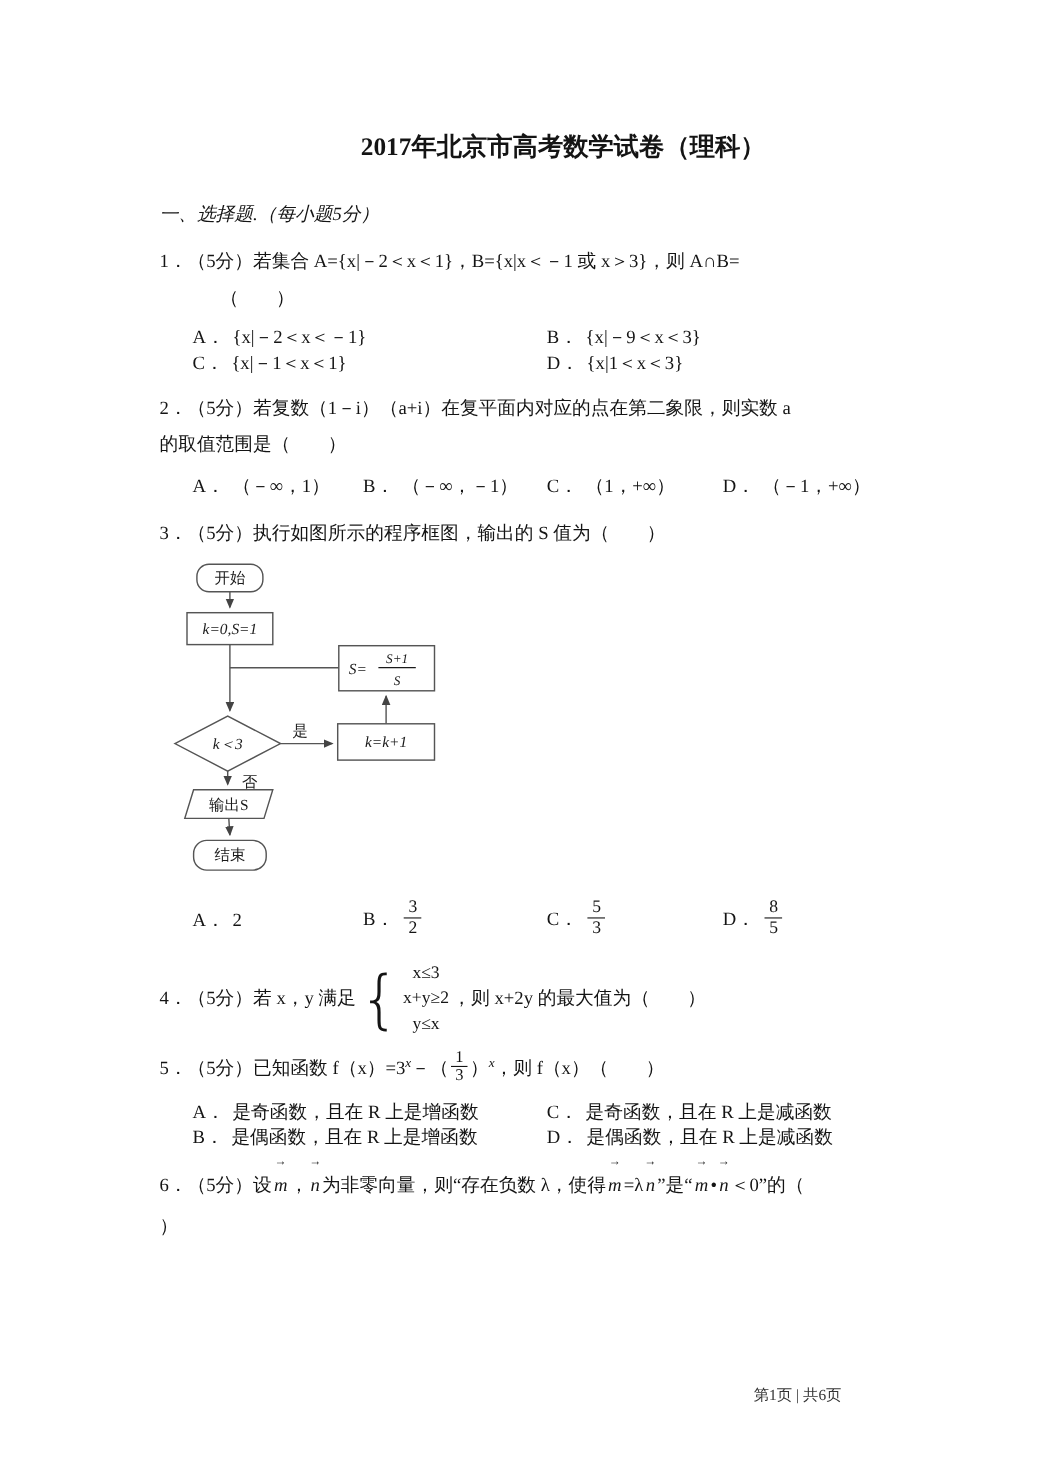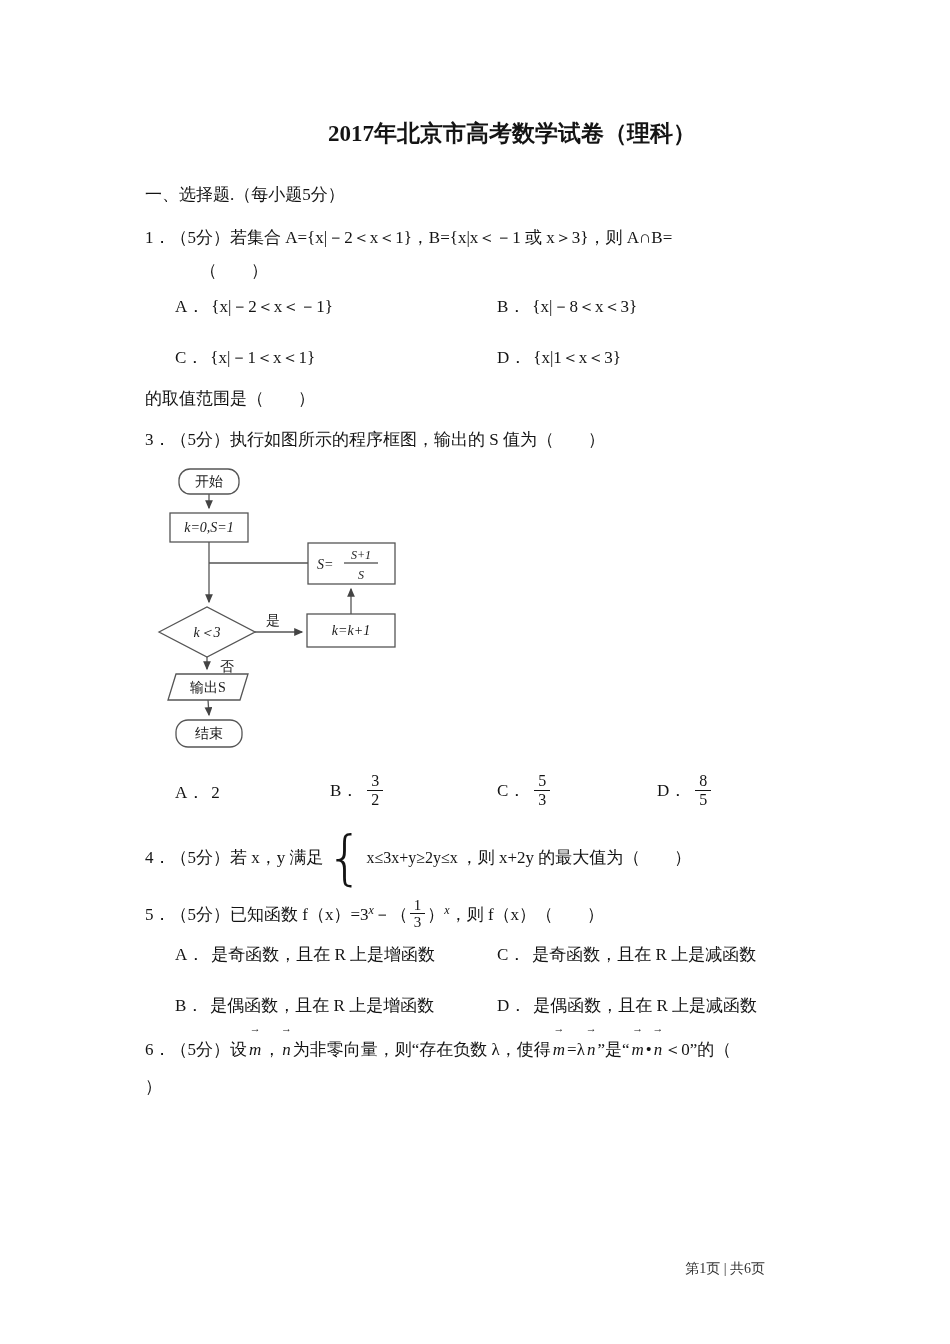--- a/index.html
+++ b/index.html
@@ -13,28 +13,28 @@
     font-family:"Liberation Serif","DejaVu Serif",serif;
     font-size:17px;
     overflow:hidden;
   }
   .title{
     text-align:center;
     font-size:23px;
     font-weight:bold;
     margin:0 0 34px 0;
   }
-  .section{margin:0 0 16px 0;}
+  .section{margin:0 0 16px 0;font-style:italic;}
   .question{margin:0 0 10px 0;}
   .qline{line-height:1.85;margin:2px 0;}
   .indent{margin-left:55px;}
   .opts2{
     display:grid;
     grid-template-columns:322px auto;
-    row-gap:28px;
+    row-gap:0;
     margin:8px 0 14px 30px;
   }
   .opts4{
     display:grid;
     grid-template-columns:155px 167px 160px auto;
     align-items:center;
     margin:10px 0 16px 30px;
   }
   .opt{white-space:nowrap;}
   .opt .lbl{margin-right:7px;}
@@ -48,21 +48,21 @@
   }
   .frac .num{display:block;border-bottom:1.4px solid #141414;padding:0 4px;}
   .frac .den{display:block;}
   .frac.small{font-size:15px;}
   .qflex{display:flex;align-items:center;flex-wrap:nowrap;}
   .system{display:inline-flex;align-items:center;margin:0 3px;}
   .brace{
     font-family:"DejaVu Sans",sans-serif;
     font-size:58px;font-weight:300;line-height:1;margin-right:3px;
   }
-  .sys-lines{display:flex;flex-direction:row;font-size:16px;line-height:1.45;align-items:center;}
+  .sys-lines{display:flex;flex-direction:column;font-size:16px;line-height:1.45;align-items:center;}
   sup.sup{font-size:12px;font-style:italic;}
   .vec{position:relative;display:inline-block;padding:0 2px;}
   .vec .arr{
     position:absolute;top:-0.78em;left:50%;transform:translateX(-50%);
     font-size:11px;line-height:1;
   }
   .vec .vl{font-style:italic;}
   .q6line{line-height:2.2;}
   .flowchart-wrap{margin:6px 0 4px 0;}
   .flowchart-wrap svg{display:block;}
@@ -81,28 +81,35 @@
 
   <h1 class="title">2017年北京市高考数学试卷（理科）</h1>
 
   <div class="section">一、选择题.（每小题5分）</div>
 
   <div class="question">
     <div class="qline">1．（5分）若集合 A={x|－2＜x＜1}，B={x|x＜－1 或 x＞3}，则 A∩B=</div>
     <div class="qline indent">（　　）</div>
     <div class="opts2">
       <div class="opt"><span class="lbl">A．</span><span>{x|－2＜x＜－1}</span></div>
-      <div class="opt"><span class="lbl">B．</span><span>{x|－8＜x＜3}</span></div>
+      <div class="opt"><span class="lbl">B．</span><span>{x|－9＜x＜3}</span></div>
       <div class="opt"><span class="lbl">C．</span><span>{x|－1＜x＜1}</span></div>
       <div class="opt"><span class="lbl">D．</span><span>{x|1＜x＜3}</span></div>
     </div>
   </div>
 
   <div class="question">
+    <div class="qline">2．（5分）若复数（1－i）（a+i）在复平面内对应的点在第二象限，则实数 a</div>
     <div class="qline">的取值范围是（　　）</div>
+    <div class="opts4">
+      <div class="opt"><span class="lbl">A．</span><span>（－∞，1）</span></div>
+      <div class="opt"><span class="lbl">B．</span><span>（－∞，－1）</span></div>
+      <div class="opt"><span class="lbl">C．</span><span>（1，+∞）</span></div>
+      <div class="opt"><span class="lbl">D．</span><span>（－1，+∞）</span></div>
+    </div>
   </div>
 
   <div class="question">
     <div class="qline">3．（5分）执行如图所示的程序框图，输出的 S 值为（　　）</div>
 
     <div class="flowchart-wrap">
       <svg width="290" height="300" viewBox="0 0 290 300">
         <defs>
           <marker id="arr" markerWidth="8" markerHeight="8" refX="6" refY="3" orient="auto">
             <path d="M0,0 L7,3 L0,6 z" fill="#444"></path>

